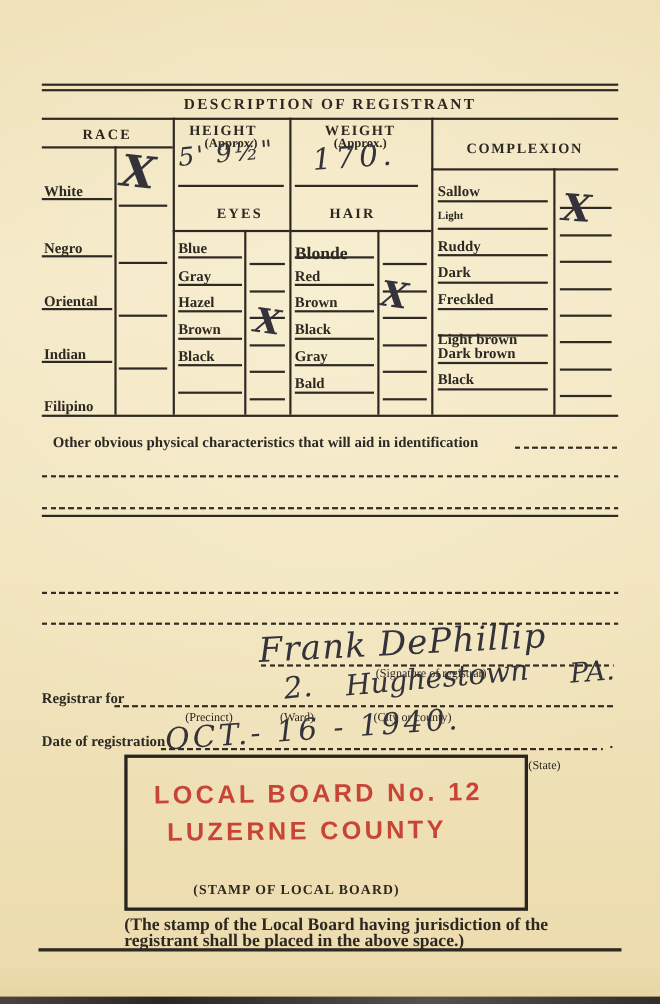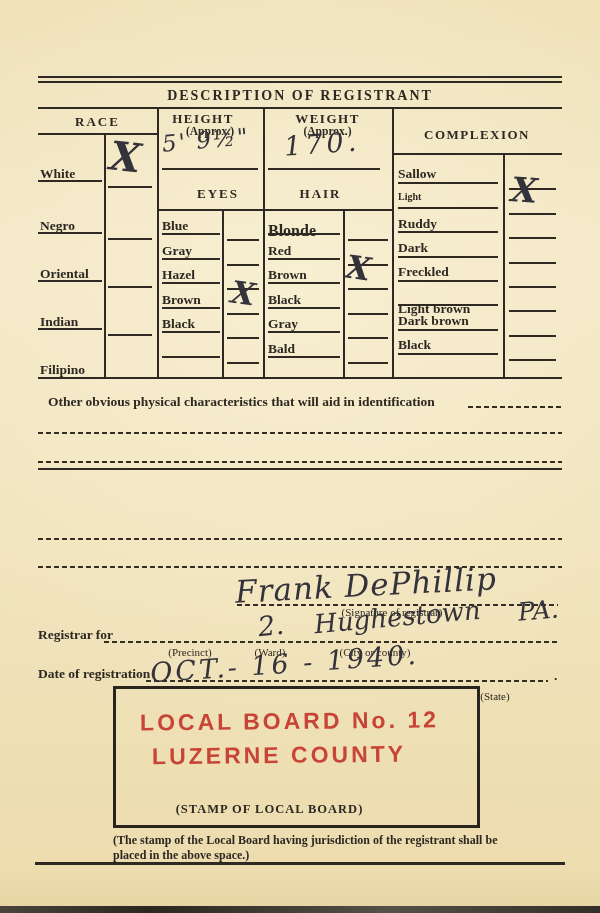--- a/index.html
+++ b/index.html
@@ -175,17 +175,17 @@
   <div class="t" style="left:38px;top:666px;font-size:13.5px;">Date of registration</div>
   <div class="dl" style="left:146px;top:680px;width:402px;"></div>
   <div class="t" style="left:554px;top:668px;font-size:13.5px;">.</div>
   <div class="hw" style="left:150px;top:650px;font-size:27px;transform:rotate(-4deg);letter-spacing:3px;">OCT.- 16 - 1940.</div>
 
   <div class="box" style="left:113px;top:686px;width:361px;height:136px;"></div>
   <div class="stamp" style="left:140px;top:708px;font-size:23px;transform:rotate(-0.6deg);">LOCAL BOARD No. 12</div>
   <div class="stamp" style="left:152px;top:742px;font-size:23px;transform:rotate(-0.6deg);">LUZERNE COUNTY</div>
   <div class="t ctr" style="left:113px;top:802px;width:313px;font-size:12.5px;letter-spacing:1px;">(STAMP OF LOCAL BOARD)</div>
 
-  <div class="t" style="left:113px;top:833px;width:420px;font-size:12px;line-height:15px;white-space:normal;">(The stamp of the Local Board having jurisdiction of the registrant shall be placed in the above space.)</div>
+  <div class="t" style="left:113px;top:833px;width:420px;font-size:16px;line-height:15px;white-space:normal;">(The stamp of the Local Board having jurisdiction of the registrant shall be placed in the above space.)</div>
   <div class="hl" style="left:35px;top:862px;width:530px;height:2.5px;"></div>
 
   <div class="botband"></div>
 </div>
 
 </body></html>

